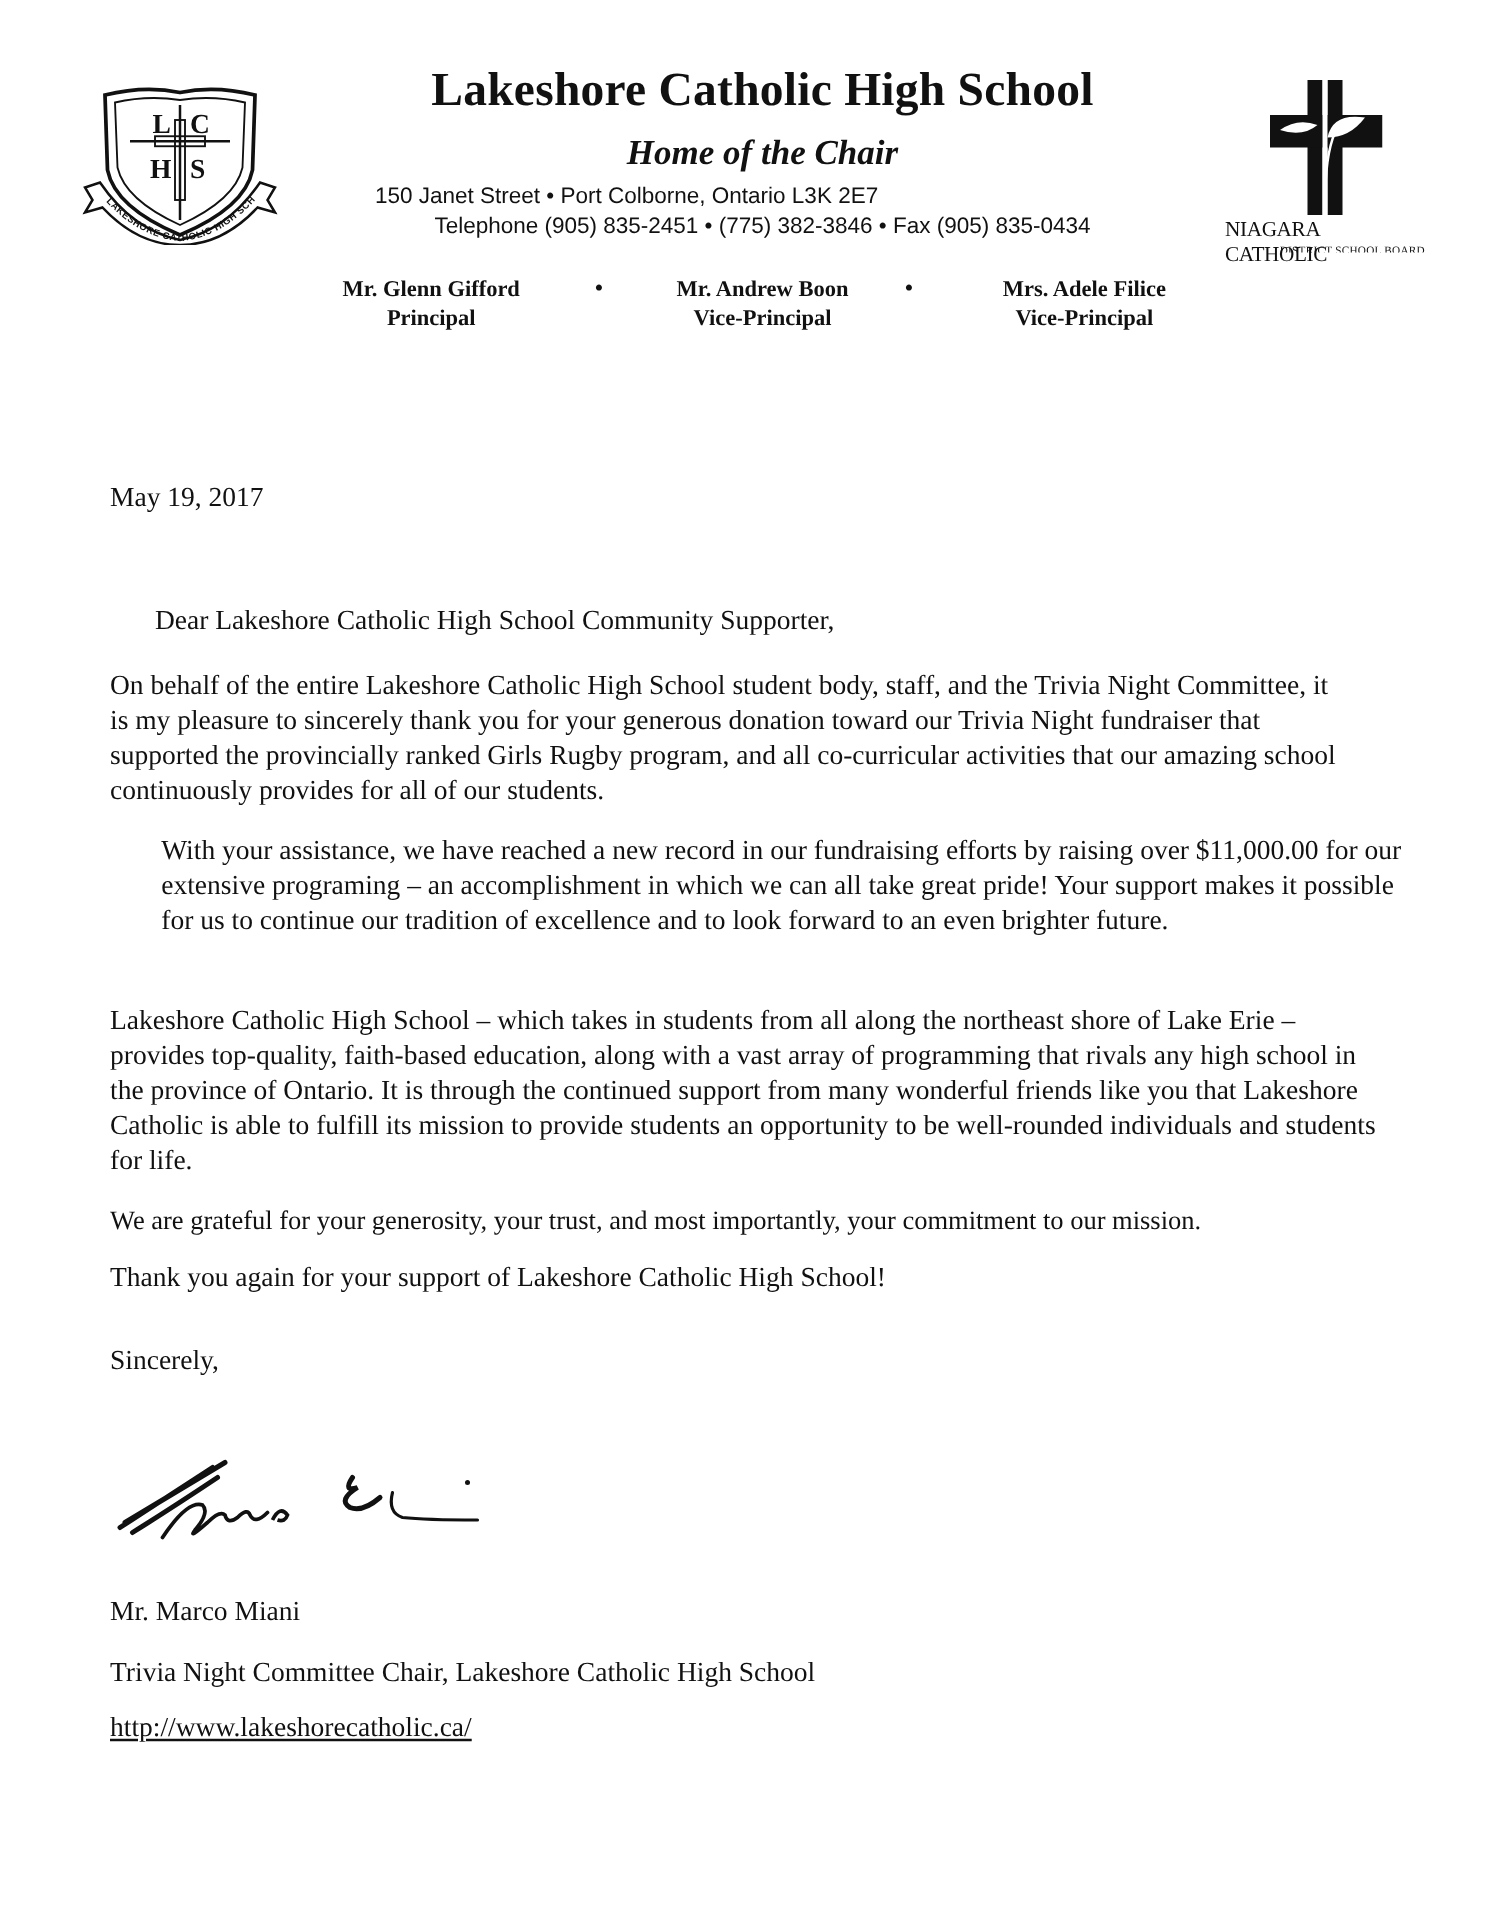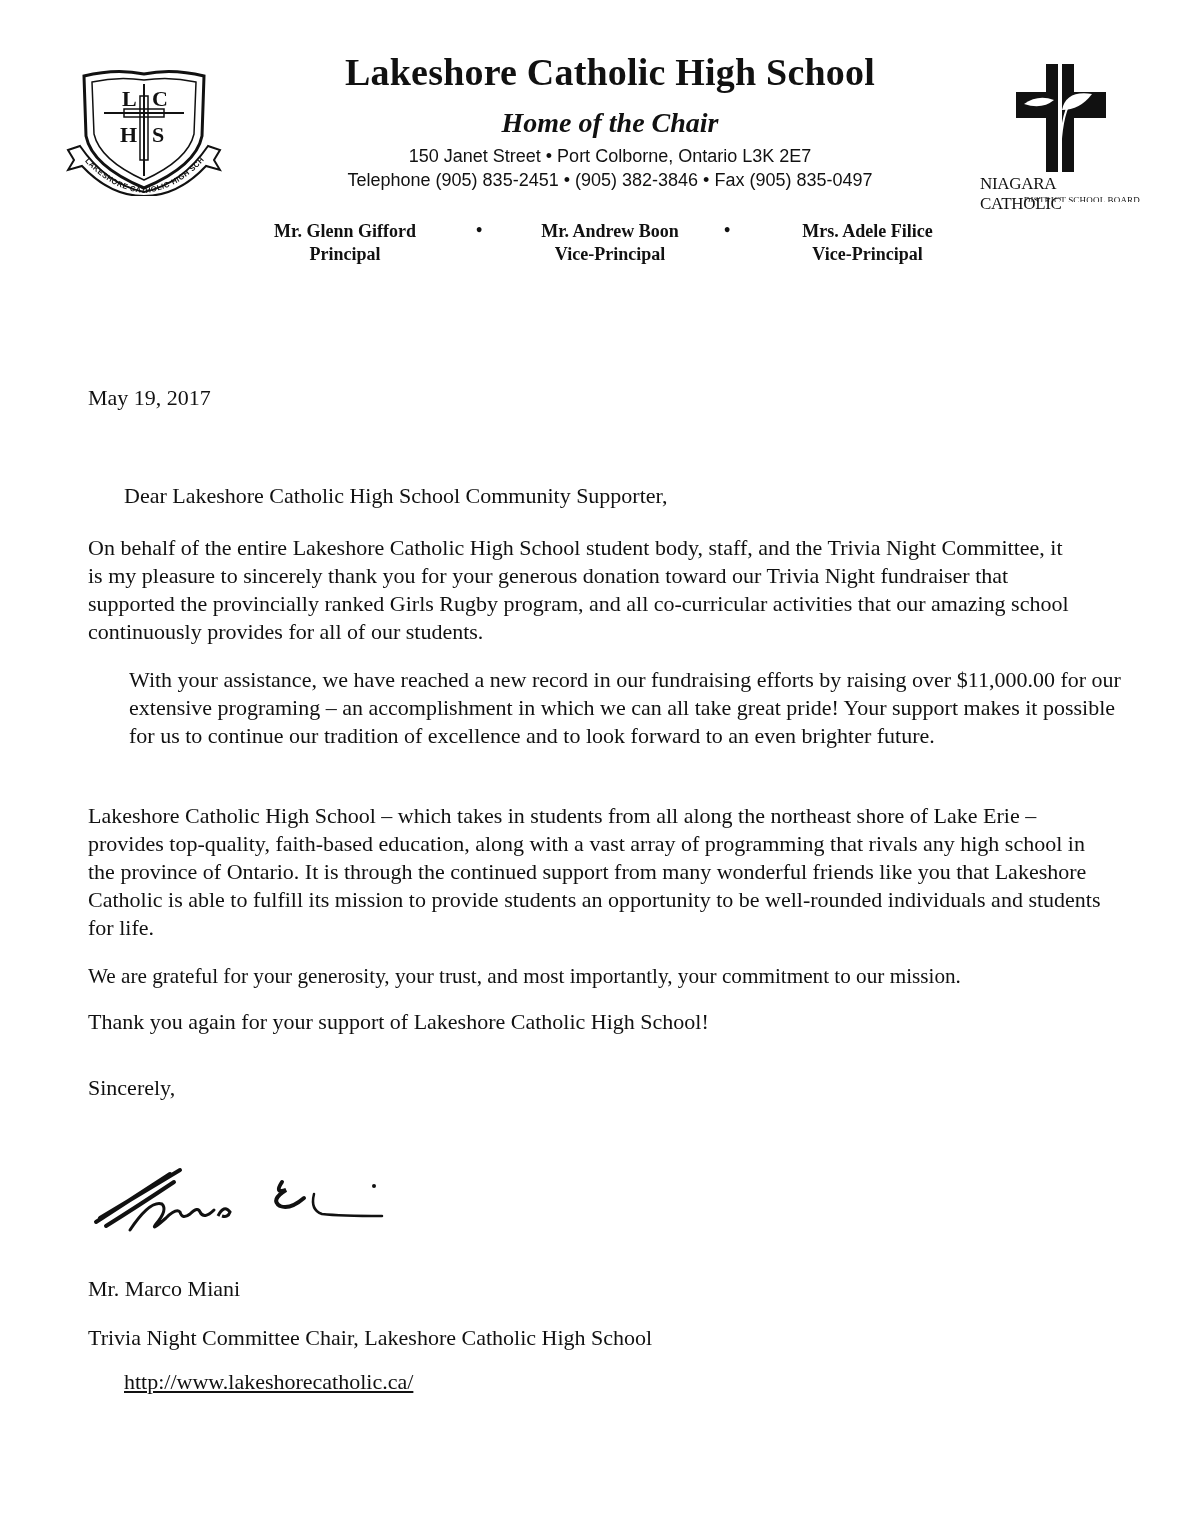--- a/index.html
+++ b/index.html
@@ -13,33 +13,33 @@
     .ncdsb { left: 980px; top: 62px; width: 160px; height: 150px; }
     .ncdsb .logo { position:absolute; left: 36px; top: 2px; width: 90px; height: 108px; }
     .ncdsb .name { position:absolute; left: 0; top: 112px; width: 160px; text-align:left;
       font-size: 17px; letter-spacing: -0.3px; }
     .ncdsb .sub { position:absolute; left: 0; top: 131px; width: 160px; text-align:right;
       font-size: 9px; letter-spacing: 0.2px; height: 9px; overflow: hidden; line-height: 14px; }
     .school-title { left: 300px; top: 50px; width: 620px; text-align: center;
       font-size: 38px; font-weight: bold; letter-spacing: 0.2px; }
     .motto { left: 300px; top: 107px; width: 620px; text-align: center;
       font-size: 28px; font-weight: bold; font-style: italic; }
-    .addr { left: 300px; top: 146px; width: 620px; text-align: center;
+    .addr { left: 300px; top: 146px; width: 620px; text-align: left;
       font-family: "Liberation Sans", "DejaVu Sans", sans-serif; font-size: 18px; }
     .phone { left: 300px; top: 170px; width: 620px; text-align: center;
       font-family: "Liberation Sans", "DejaVu Sans", sans-serif; font-size: 18px; }
     .admin { top: 220px; text-align: center; font-weight: bold; font-size: 18px; line-height: 23px; }
     .admin .role { display:block; }
     .bullet { top: 220px; font-size: 18px; font-weight: bold; }
 
     
     .date { left: 88px; top: 385px; font-size: 22px; }
     .para { left: 88px; width: 1020px; font-size: 22px; line-height: 28px; }
     .signature { left: 90px; top: 1160px; width: 300px; height: 80px; }
-    .link { text-decoration: underline; color: #111; margin-left: 36px; }
+    .link { text-decoration: underline; color: #111; }
   </style>
 </head>
 <body>
 
 <div class="abs crest">
   <svg width="156" height="130" viewBox="0 0 156 130">
 
     <path d="M18 10 Q50 2 78 8 Q106 2 138 10 L136 70 Q130 100 78 122 Q26 100 20 70 Z" fill="#fff" stroke="#111" stroke-width="3"></path>
     <path d="M26 16 Q52 10 78 14 Q104 10 130 16 L128 68 Q122 94 78 114 Q34 94 28 68 Z" fill="none" stroke="#111" stroke-width="1.5"></path>
 
@@ -57,21 +57,21 @@
     <path id="ribbonPath" d="M16 92 Q44 124 78 127 Q112 124 140 92" fill="none"></path>
     <text font-family="Liberation Sans, sans-serif" font-size="7.5" font-weight="bold" fill="#111" letter-spacing="0.5">
       <textPath href="#ribbonPath" startOffset="4">LAKESHORE CATHOLIC HIGH SCHOOL</textPath>
     </text>
   </svg>
 </div>
 
 <div class="abs school-title">Lakeshore Catholic High School</div>
 <div class="abs motto">Home of the Chair</div>
 <div class="abs addr">150 Janet Street • Port Colborne, Ontario L3K 2E7</div>
-<div class="abs phone">Telephone (905) 835-2451 • (905) 382-3846 • Fax (905) 835-0497</div>
+<div class="abs phone">Telephone (905) 835-2451 • (775) 382-3846 • Fax (905) 835-0434</div>
 
 <div class="abs ncdsb">
   <svg class="logo" viewBox="0 0 90 108">
     <rect x="30" y="0" width="12" height="108" fill="#111"></rect>
     <rect x="46" y="0" width="12" height="108" fill="#111"></rect>
     <rect x="0" y="28" width="90" height="26" fill="#111"></rect>
     <rect x="42" y="0" width="4" height="108" fill="#fff"></rect>
     <path d="M8 40 Q22 30 38 36 Q26 46 8 40 Z" fill="#fff"></path>
     <path d="M46 46 Q50 26 76 30 Q64 46 46 46 Z" fill="#fff"></path>
     <path d="M44 100 Q44 60 52 42" stroke="#fff" stroke-width="2" fill="none"></path>

